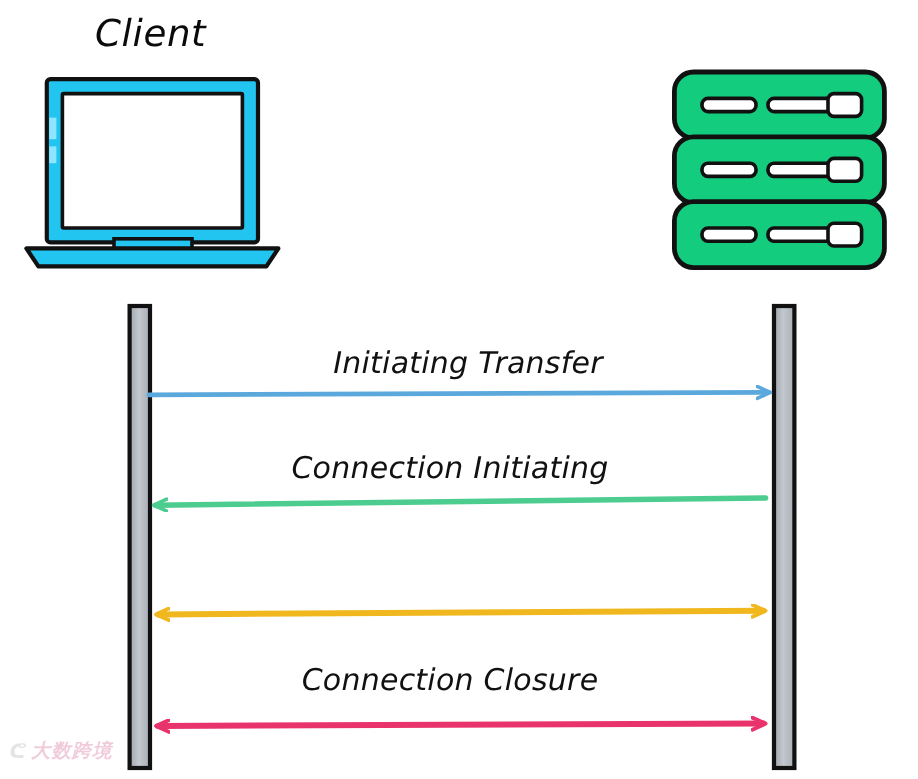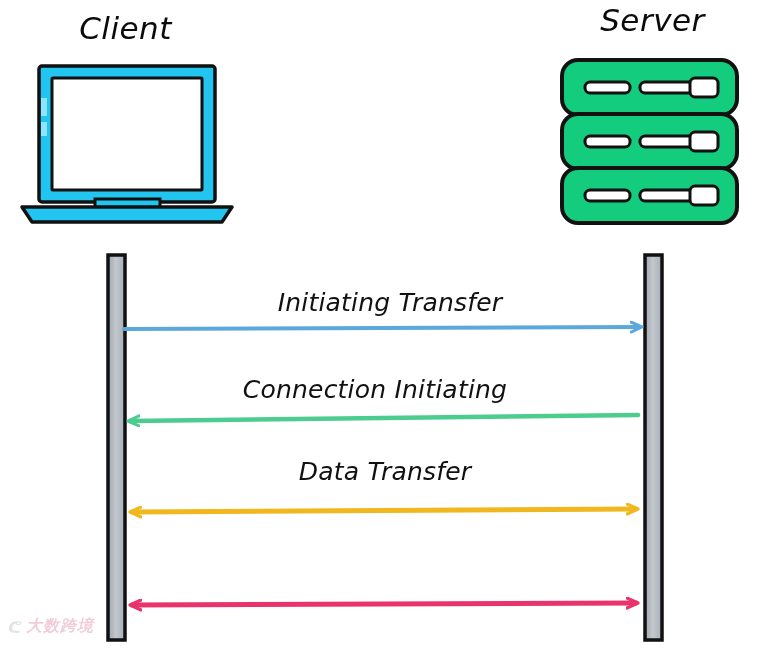--- a/index.html
+++ b/index.html
@@ -168,27 +168,26 @@
       <line x1="132" y1="512" x2="636" y2="509" stroke="#F0B81E" stroke-width="5" stroke-linecap="round" marker-start="url(#ah-amber-r)" marker-end="url(#ah-amber)"></line>
     </g>
 
     <g>
       <line x1="132" y1="605" x2="636" y2="603" stroke="#E8336D" stroke-width="5" stroke-linecap="round" marker-start="url(#ah-pink-r)" marker-end="url(#ah-pink)"></line>
     </g>
   </svg>
 
   <div class="node-title" id="client-title">Client</div>
 
-  <div class="node-title" id="server-title">Server</div>
 
   <div class="msg-label" id="label-0">Initiating Transfer</div>
 
   <div class="msg-label" id="label-1">Connection Initiating</div>
 
-  <div class="msg-label" id="label-2">Data Transfer</div>
 
+  <div class="msg-label" id="label-3">Connection Closure</div>
 
   <div id="watermark">
     <span class="wm-mark">ᕦ</span>
     <span class="wm-text">大数跨境</span>
   </div>
 
 </div>
 
 </body></html>

